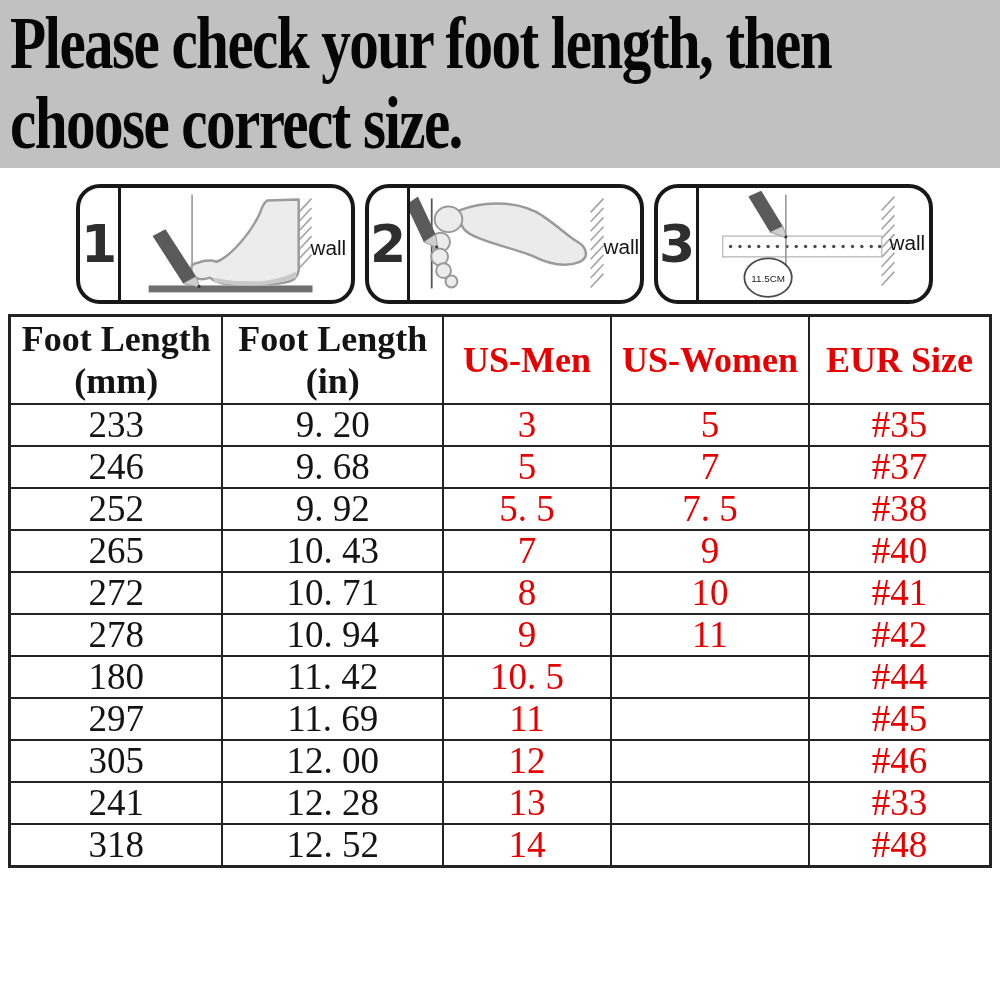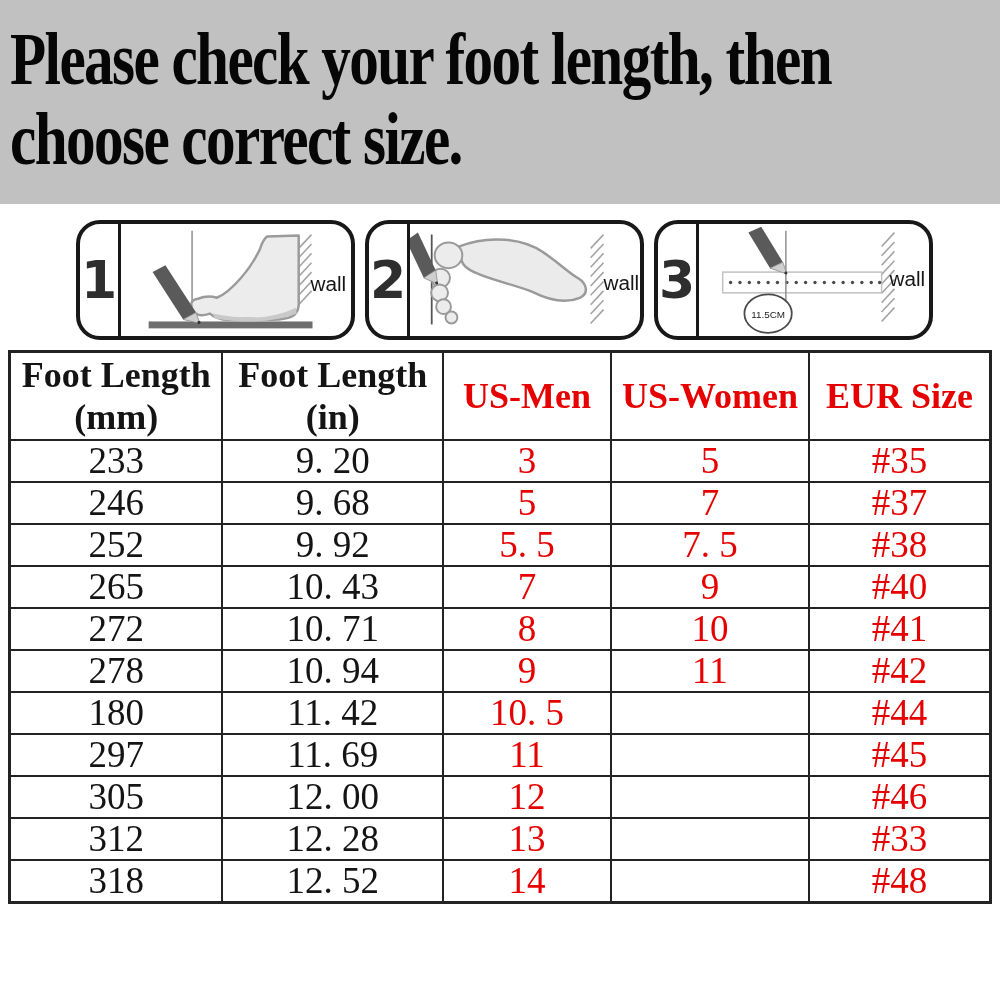--- a/index.html
+++ b/index.html
@@ -7,23 +7,23 @@
     width: 1000px; height: 1000px;
     background: #ffffff;
     font-family: "Liberation Serif", serif;
     overflow: hidden;
   }
   .page { width: 1000px; height: 1000px; position: relative; }
 
   
   .banner {
     background: var(--banner-gray, #c1c1c1);
-    height: 204px;
+    height: 168px;
     box-sizing: border-box;
-    padding: 19px 0 0 10px;
+    padding: 3px 0 0 10px;
   }
   .banner-line {
     font-weight: bold;
     font-size: 74px;
     line-height: 80px;
     color: #060606;
     letter-spacing: -2px;
     white-space: nowrap;
     transform: scaleX(0.80);
     transform-origin: 0 50%;
@@ -316,21 +316,21 @@
           <td class="cell-red">#45</td>
         </tr>
         <tr>
           <td class="cell-black">305</td>
           <td class="cell-black">12. 00</td>
           <td class="cell-red">12</td>
           <td class="cell-red"></td>
           <td class="cell-red">#46</td>
         </tr>
         <tr>
-          <td class="cell-black">312</td>
+          <td class="cell-black">241</td>
           <td class="cell-black">12. 28</td>
           <td class="cell-red">13</td>
           <td class="cell-red"></td>
           <td class="cell-red">#33</td>
         </tr>
         <tr>
           <td class="cell-black">318</td>
           <td class="cell-black">12. 52</td>
           <td class="cell-red">14</td>
           <td class="cell-red"></td>

